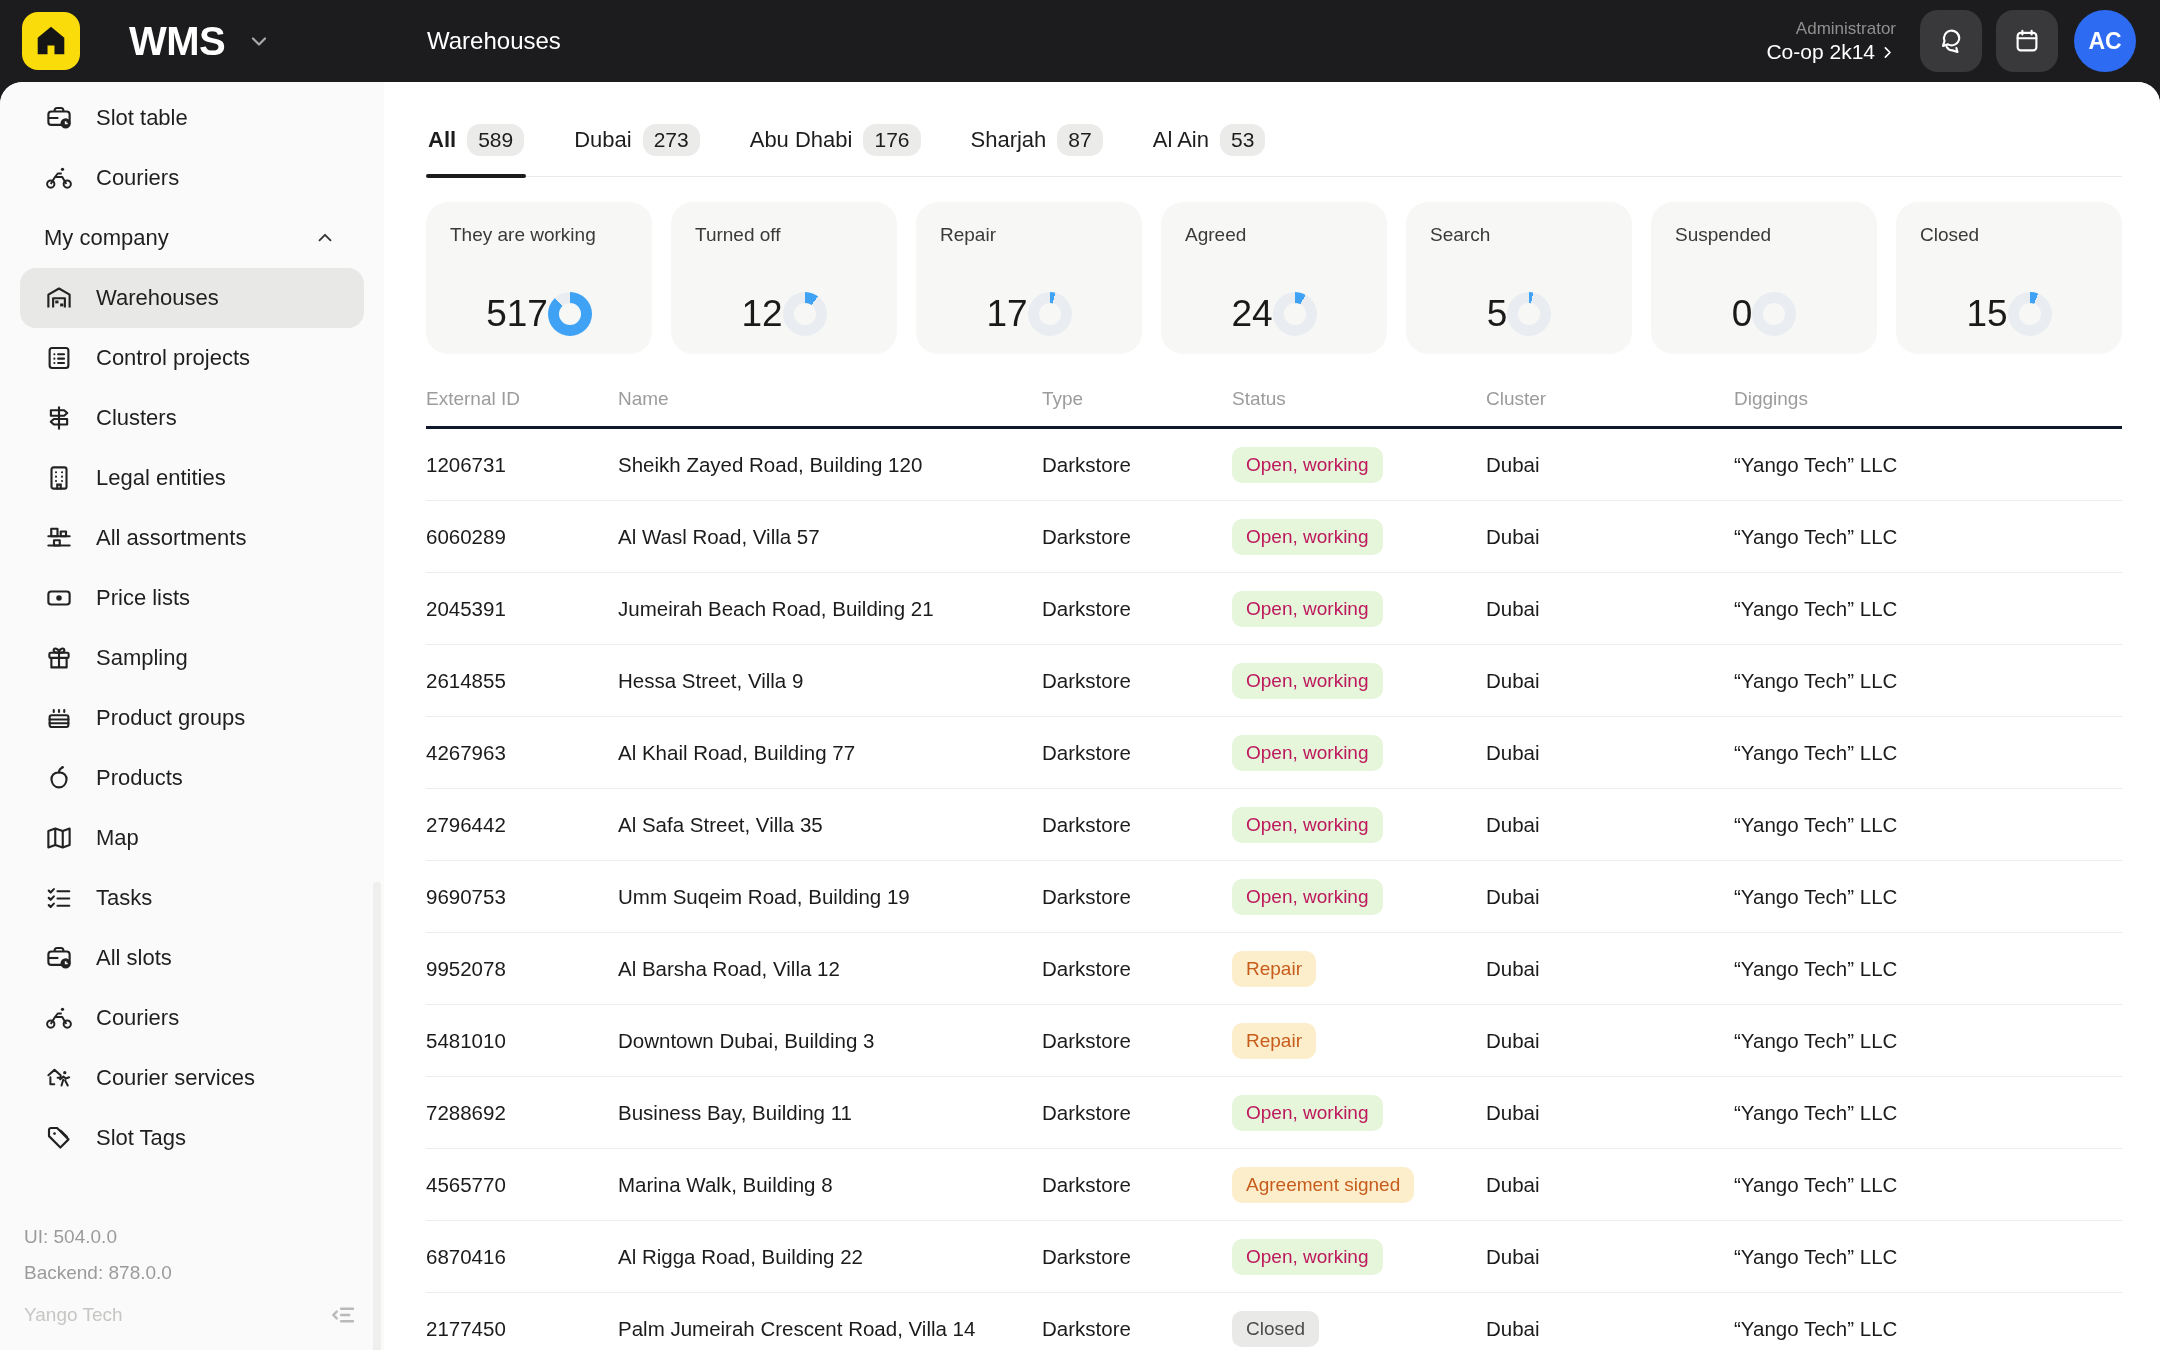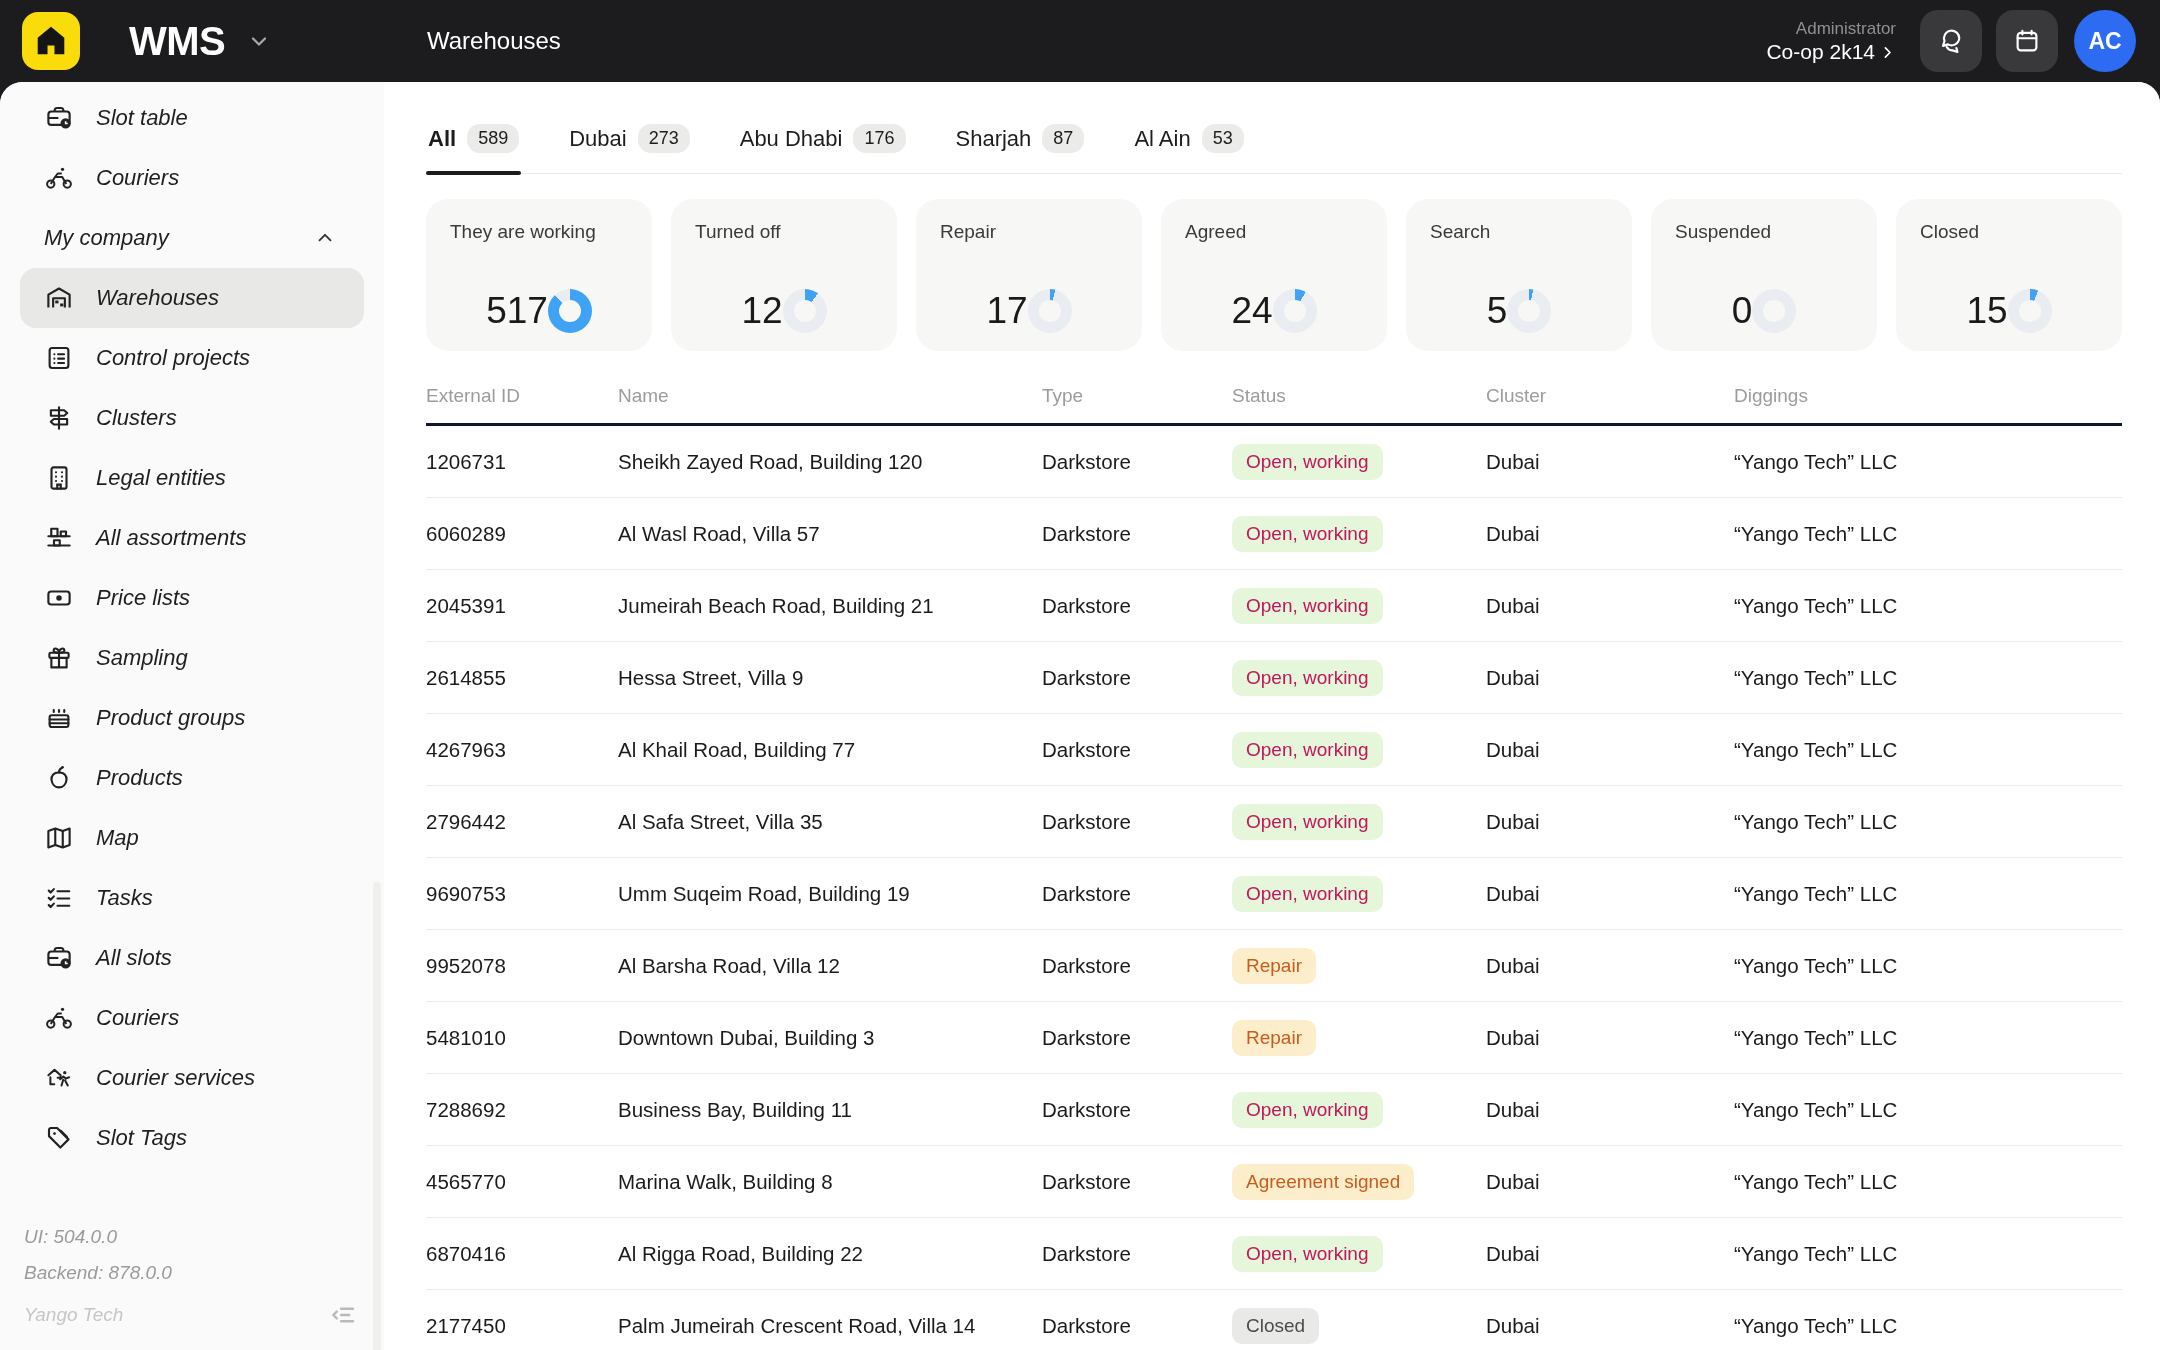--- a/index.html
+++ b/index.html
@@ -27,21 +27,21 @@
     display:flex; align-items:center; justify-content:center; cursor:pointer; }
   .icon-btn svg { width:30px; height:30px; }
   .avatar { width:62px; height:62px; border-radius:50%; background:#2d6bf2; color:#fff;
     display:flex; align-items:center; justify-content:center; font-size:23px; font-weight:700; cursor:pointer; }
 
   
   .body-panel { position:absolute; top:82px; left:0; right:0; bottom:0; background:#fff;
     border-radius:22px 22px 0 0; overflow:hidden; display:flex; }
 
   
-  .sidebar { width:384px; flex:0 0 auto; background:#fafafa; border-radius:22px 0 0 0; position:relative; padding-top:6px;font-style:italic; }
+  .sidebar { width:384px; flex:0 0 auto; background:#fafafa; border-radius:22px 0 0 0; position:relative; padding-top:6px; }
   .side-item, .side-section { height:60px; margin:0 20px; padding:0 24px; border-radius:16px;
     display:flex; align-items:center; gap:22px; cursor:pointer; color:#1f1f1f; }
   .side-item[data-active="true"] { background:#e8e8e6; }
   .side-icon { width:30px; height:30px; display:flex; flex:0 0 auto; color:#222; }
   .side-icon svg { width:30px; height:30px; }
   .side-label { font-size:22px; }
   .side-section { justify-content:space-between; padding-right:28px; }
   .side-section .side-label { font-size:22px; }
   .section-chev { color:#333; display:flex; }
   .section-chev svg { width:22px; height:22px; }
@@ -55,21 +55,21 @@
 
   
   .content { flex:1; background:#fff; padding:0 38px 0 42px; overflow:hidden; }
   .tabs { display:flex; gap:46px; margin-top:26px; border-bottom:1px solid #ebebeb; }
   .tab { position:relative; display:flex; align-items:center; gap:11px; padding:16px 2px 20px 2px;
     background:none; border:none; cursor:pointer; font-family:inherit; }
   .tab-label { font-size:22px; font-weight:500; color:#1d1d1d; }
   .tab[data-active="true"] .tab-label { font-weight:700; }
   .tab[data-active="true"]::after { content:""; position:absolute; left:0; right:0; bottom:-2px; height:4px;
     background:#1c1c1c; border-radius:3px; }
-  .tab-count { font-size:18px; color:#1d1d1d; background:#ebebe9; border-radius:13px; padding:4px 11px; }
+  .tab-count { font-size:21px; color:#1d1d1d; background:#ebebe9; border-radius:13px; padding:4px 11px; }
 
   .cards { display:flex; gap:19px; margin-top:25px; }
   .card { flex:1; height:152px; background:#f7f7f6; border-radius:22px; padding:22px 24px 18px 24px;
     display:flex; flex-direction:column; justify-content:space-between; }
   .card-title { font-size:19px; color:#3a3a3a; }
   .card-bottom { display:flex; align-items:center; justify-content:center; }
   .card-value { font-size:37px; font-weight:500; color:#1a1a1a; }
   .ring { --p:0; position:relative; width:44px; height:44px; border-radius:50%;
     background:conic-gradient(#3fa2f5 calc(var(--p)*1%), #e9edf1 0); }
   .ring::after { content:""; position:absolute; inset:11px; border-radius:50%; background:#f7f7f6; }

